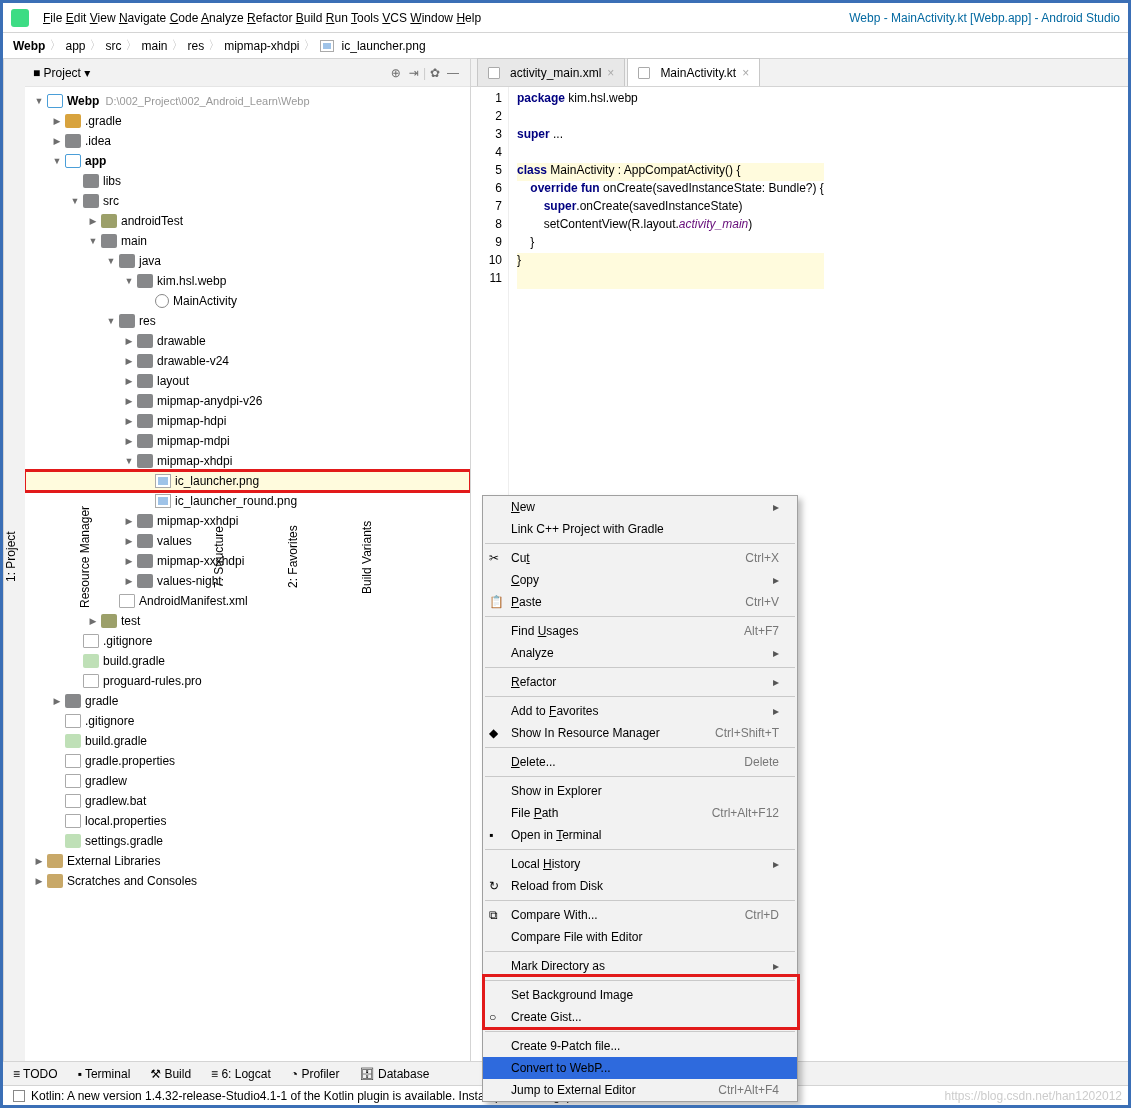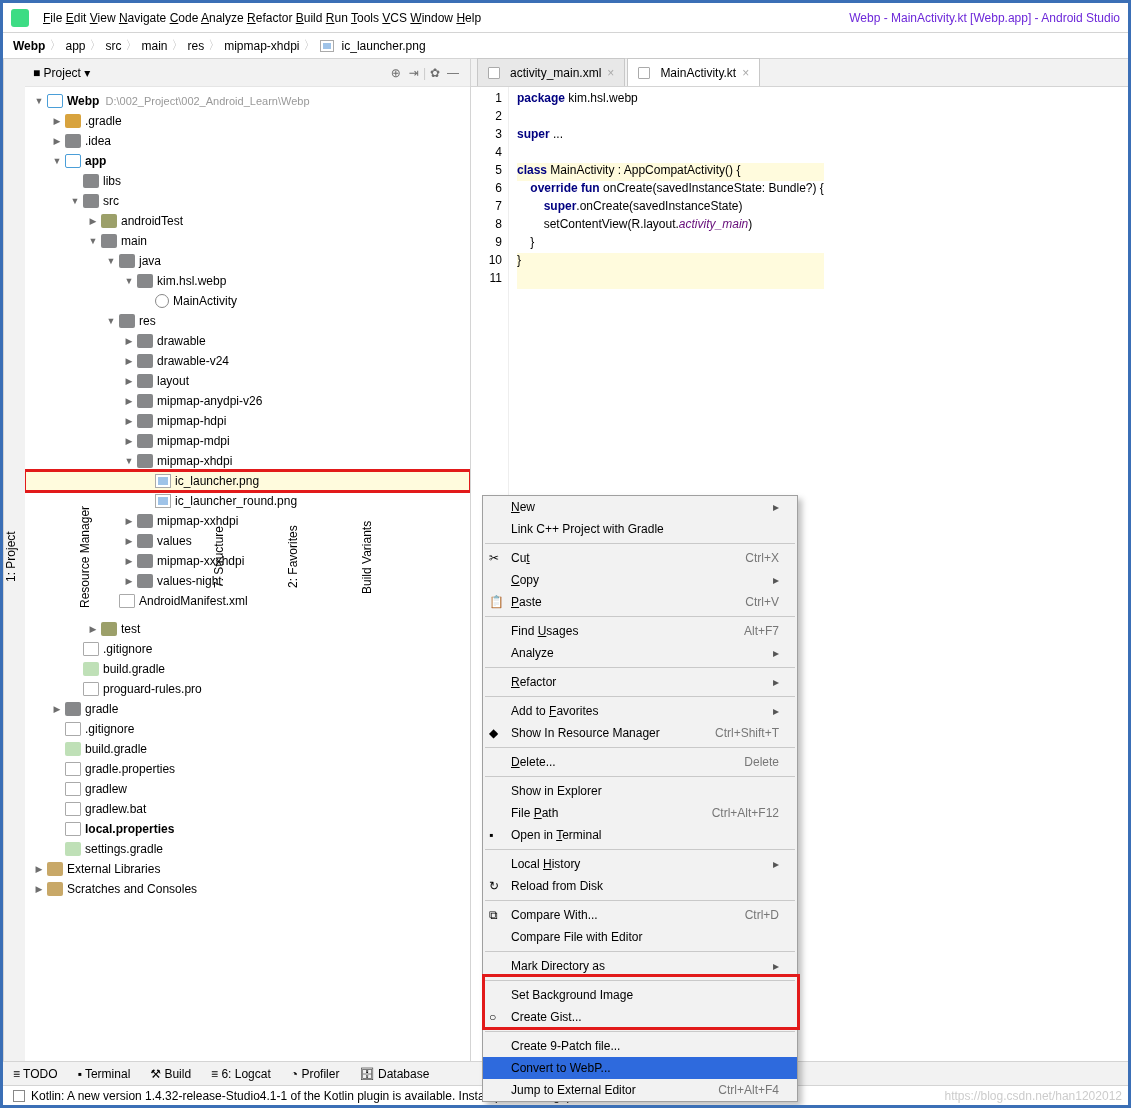--- a/index.html
+++ b/index.html
@@ -1,21 +1,21 @@
 <!DOCTYPE html>
 <html><head>
 <meta charset="utf-8">
 <style>
 *{box-sizing:border-box;margin:0;padding:0;font-family:"Segoe UI",Arial,sans-serif;font-size:12px;color:#000}
 body{background:#fff;width:1131px;height:1108px;position:relative;border:3px solid #3b6fb6}
 .menubar{height:30px;display:flex;align-items:center;padding:0 8px;gap:14px;border-bottom:1px solid #d4d4d4}
 .logo{width:18px;height:18px;background:#3ddc84;border-radius:3px}
 .menuitem{cursor:pointer}
 .menuitem u{text-decoration:underline}
-.wintitle{margin-left:auto;color:#6d28d9}
+.wintitle{margin-left:auto;color:#0369a1}
 .crumbs{height:26px;display:flex;align-items:center;padding:0 10px;gap:4px;border-bottom:1px solid #d4d4d4;background:#fff}
 .crumb{display:flex;align-items:center;gap:4px}
 .chev{color:#b8b8b8}
 .body{display:flex;height:calc(100% - 30px - 26px - 24px - 20px)}
 .lrail,.rrail{width:22px;background:#f2f2f2;border-right:1px solid #d4d4d4;display:flex;flex-direction:column;align-items:center;padding-top:6px;gap:60px;writing-mode:vertical-rl;transform:rotate(180deg);font-size:11px;color:#555}
 .projpane{width:446px;display:flex;flex-direction:column;border-right:1px solid #d4d4d4}
 .projhead{height:28px;display:flex;align-items:center;padding:0 8px;border-bottom:1px solid #e5e5e5;background:#f2f2f2}
 .projhead .sp{flex:1}
 .iconbtn{width:18px;height:18px;display:flex;align-items:center;justify-content:center;color:#6e6e6e;cursor:pointer}
 .tree{flex:1;overflow:auto;padding:4px 0}
@@ -139,31 +139,31 @@
         <div class="node" style="padding-left: 96px;"><span class="arrow closed"></span><span class="ficon folder "></span>mipmap-hdpi</div>
         <div class="node" style="padding-left: 96px;"><span class="arrow closed"></span><span class="ficon folder "></span>mipmap-mdpi</div>
         <div class="node" style="padding-left: 96px;"><span class="arrow open"></span><span class="ficon folder "></span>mipmap-xhdpi</div>
         <div class="node sel redbox" style="padding-left: 114px;"><span class="arrow"></span><span class="ficon img"></span>ic_launcher.png</div>
         <div class="node" style="padding-left: 114px;"><span class="arrow"></span><span class="ficon img"></span>ic_launcher_round.png</div>
         <div class="node" style="padding-left: 96px;"><span class="arrow closed"></span><span class="ficon folder "></span>mipmap-xxhdpi</div>
         <div class="node" style="padding-left: 96px;"><span class="arrow closed"></span><span class="ficon folder "></span>values</div>
         <div class="node" style="padding-left: 96px;"><span class="arrow closed"></span><span class="ficon folder "></span>mipmap-xxxhdpi</div>
         <div class="node" style="padding-left: 96px;"><span class="arrow closed"></span><span class="ficon folder "></span>values-night</div>
         <div class="node" style="padding-left: 78px;"><span class="arrow"></span><span class="ficon file"></span>AndroidManifest.xml</div>
-        <div class="node" style="padding-left: 60px; margin-top: 8px;"><span class="arrow closed"></span><span class="ficon folder g"></span>test</div>
+        <div class="node" style="padding-left: 60px;"><span class="arrow closed"></span><span class="ficon folder g"></span>test</div>
         <div class="node" style="padding-left: 42px;"><span class="arrow"></span><span class="ficon file"></span>.gitignore</div>
         <div class="node" style="padding-left: 42px;"><span class="arrow"></span><span class="ficon gr"></span>build.gradle</div>
         <div class="node" style="padding-left: 42px;"><span class="arrow"></span><span class="ficon file"></span>proguard-rules.pro</div>
         <div class="node" style="padding-left: 24px;"><span class="arrow closed"></span><span class="ficon folder "></span>gradle</div>
         <div class="node" style="padding-left: 24px;"><span class="arrow"></span><span class="ficon file"></span>.gitignore</div>
         <div class="node" style="padding-left: 24px;"><span class="arrow"></span><span class="ficon gr"></span>build.gradle</div>
         <div class="node" style="padding-left: 24px;"><span class="arrow"></span><span class="ficon file"></span>gradle.properties</div>
         <div class="node" style="padding-left: 24px;"><span class="arrow"></span><span class="ficon file"></span>gradlew</div>
         <div class="node" style="padding-left: 24px;"><span class="arrow"></span><span class="ficon file"></span>gradlew.bat</div>
-        <div class="node" style="padding-left: 24px; font-weight: bold;"><span class="arrow"></span><span class="ficon file"></span>local.properties</div>
+        <div class="node" style="padding-left: 24px;"><span class="arrow"></span><span class="ficon file"></span>local.properties</div>
         <div class="node" style="padding-left: 24px;"><span class="arrow"></span><span class="ficon gr"></span>settings.gradle</div>
         <div class="node" style="padding-left: 6px;"><span class="arrow closed"></span><span class="ficon folder" style="background:#c8a868"></span>External Libraries</div>
         <div class="node" style="padding-left: 6px;"><span class="arrow closed"></span><span class="ficon folder" style="background:#c8a868"></span>Scratches and Consoles</div>
       </div>
  </div>
 
  <div class="editor">
   <div class="tabs" id="tabs">
         <div class="tab"><span class="ficon file" style="width:12px;height:12px"></span>activity_main.xml <span class="x">×</span></div>
         <div class="tab active"><span class="ficon file" style="width:12px;height:12px"></span>MainActivity.kt <span class="x">×</span></div>

